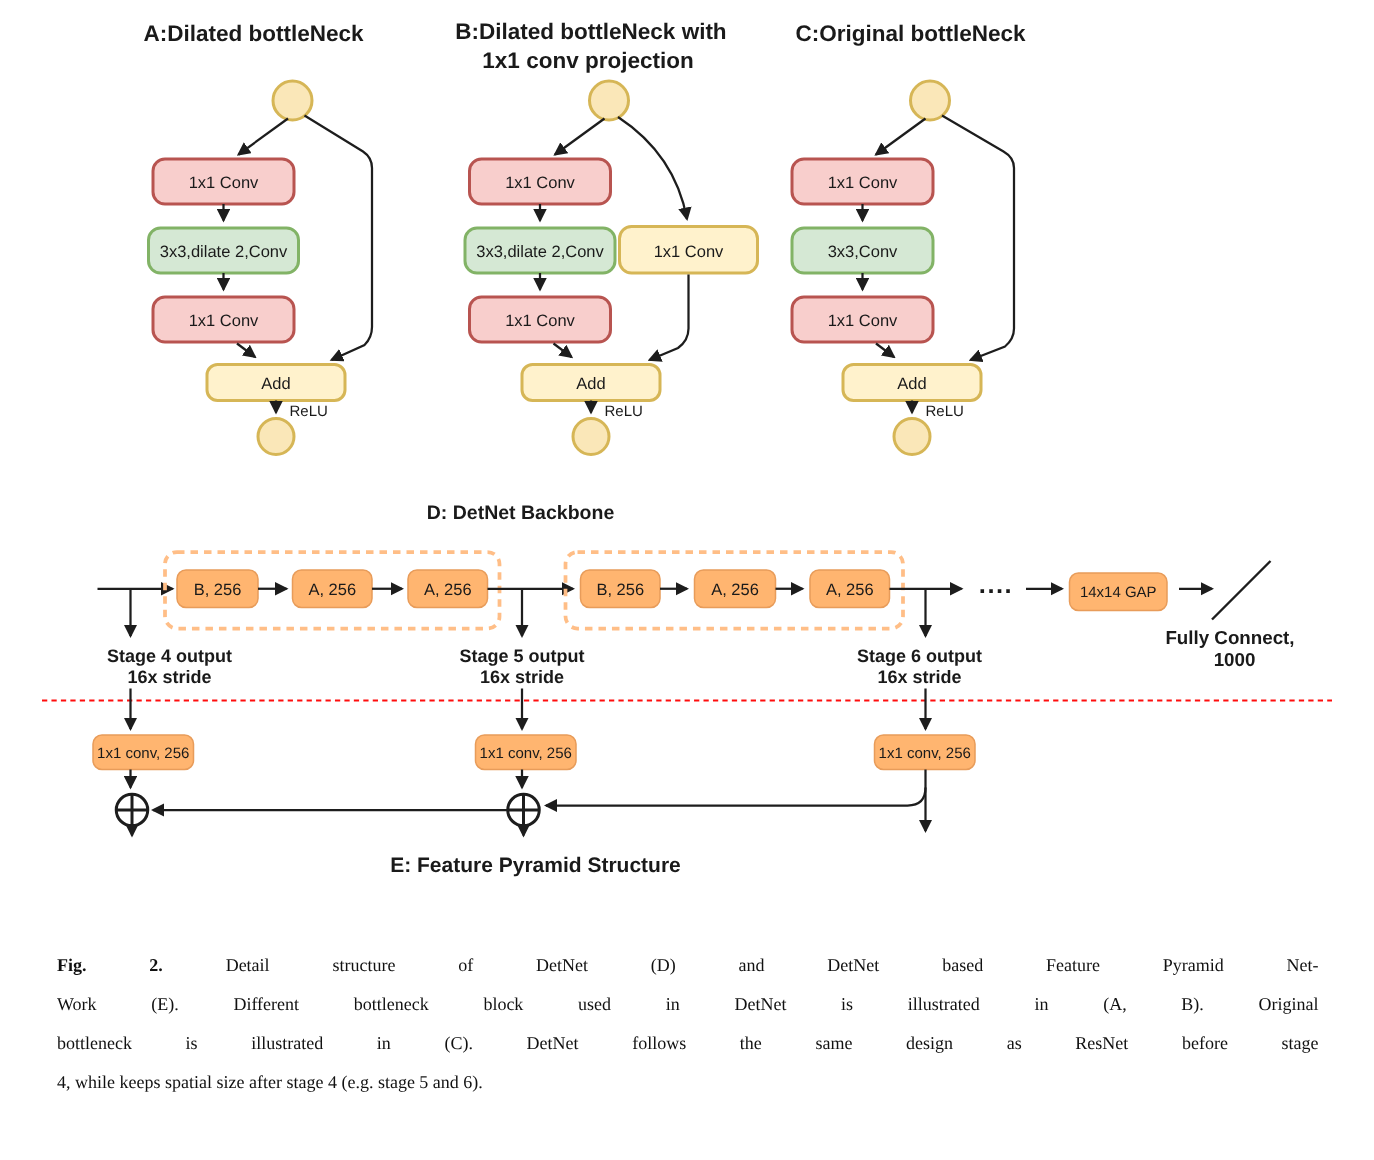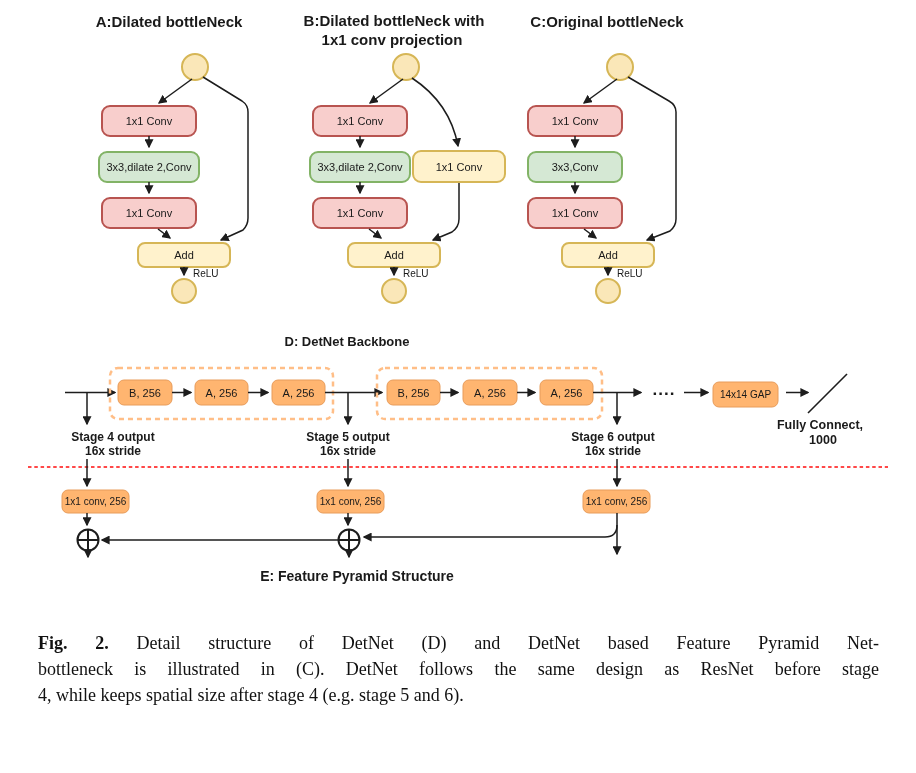--- a/index.html
+++ b/index.html
@@ -26,21 +26,21 @@
   .ttl-e{font:bold 14px "Liberation Sans",sans-serif;text-anchor:middle;}
   .lbl{font:11px "Liberation Sans",sans-serif;text-anchor:middle;}
   .lbl-sm{font:10px "Liberation Sans",sans-serif;text-anchor:middle;}
   .relu{font:10px "Liberation Sans",sans-serif;text-anchor:start;}
   .stage{font:bold 12px "Liberation Sans",sans-serif;text-anchor:middle;}
   .fc{font:bold 12.5px "Liberation Sans",sans-serif;text-anchor:middle;}
   .dots{font:bold 17px "Liberation Sans",sans-serif;text-anchor:middle;letter-spacing:1px;}
 
   
   .caption{position:absolute;left:38px;top:630px;width:841px;
-           font-family:"Liberation Serif",serif;font-size:18px;line-height:26px;color:#111;}
+           font-family:"Liberation Serif",serif;font-size:12px;line-height:26px;color:#111;}
   .cap-line{text-align:justify;text-align-last:justify;}
   .cap-line.last{text-align:right;text-align-last:left;}
   .figbold{font-weight:bold;}
 </style>
 </head>
 <body>
 
 <div class="page">
 
 <svg width="916" height="600" viewBox="0 0 916 600">
@@ -196,17 +196,18 @@
 
     <path class="edge" d="M617 513 L617 554" marker-end="url(#ah)"></path>
     <path class="edge" d="M617 525 Q617 537 605 537 L364 537" marker-end="url(#ah)"></path>
 
     <text class="ttl-e" x="357" y="581">E: Feature Pyramid Structure</text>
   </g>
 </svg>
 
 <div class="caption">
   <div class="cap-line"><span class="figbold">Fig. 2.</span> <span>Detail structure of DetNet (D) and DetNet based Feature Pyramid Net-</span></div>
+  <div class="cap-line">Work (E). Different bottleneck block used in DetNet is illustrated in (A, B). Original</div>
   <div class="cap-line">bottleneck is illustrated in  (C). DetNet follows the same design as ResNet before stage</div>
   <div class="cap-line last">4, while keeps spatial size after stage 4 (e.g. stage 5 and 6).</div>
 </div>
 
 </div>
 
 </body></html>

